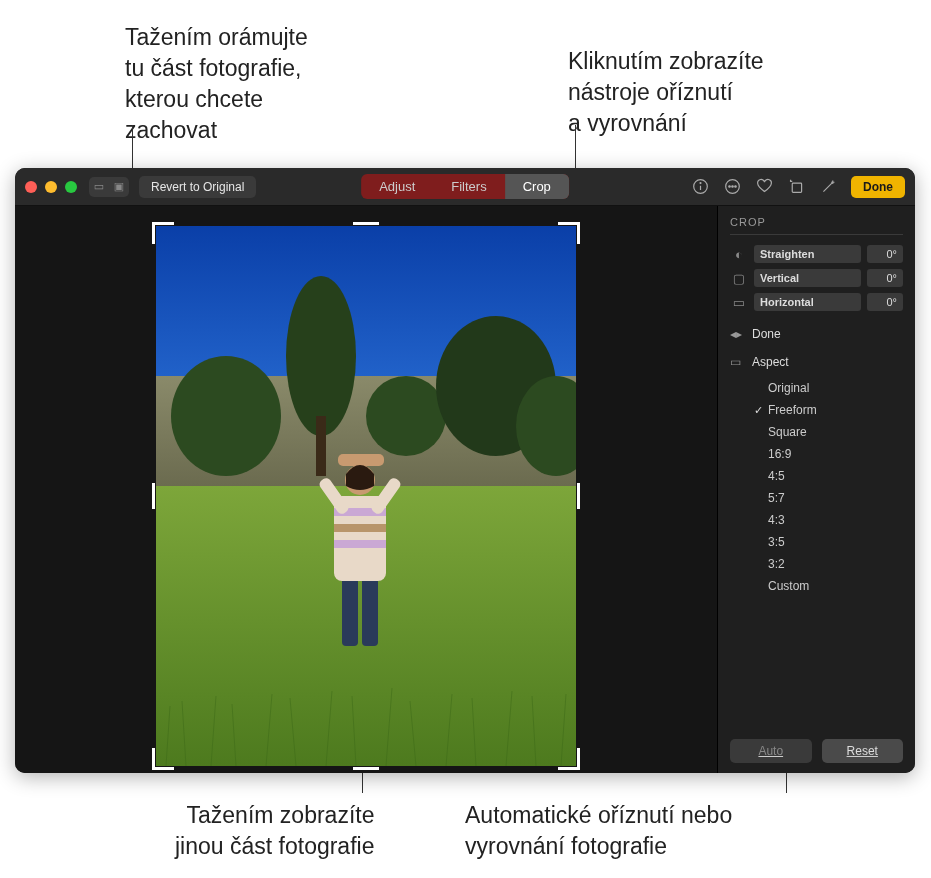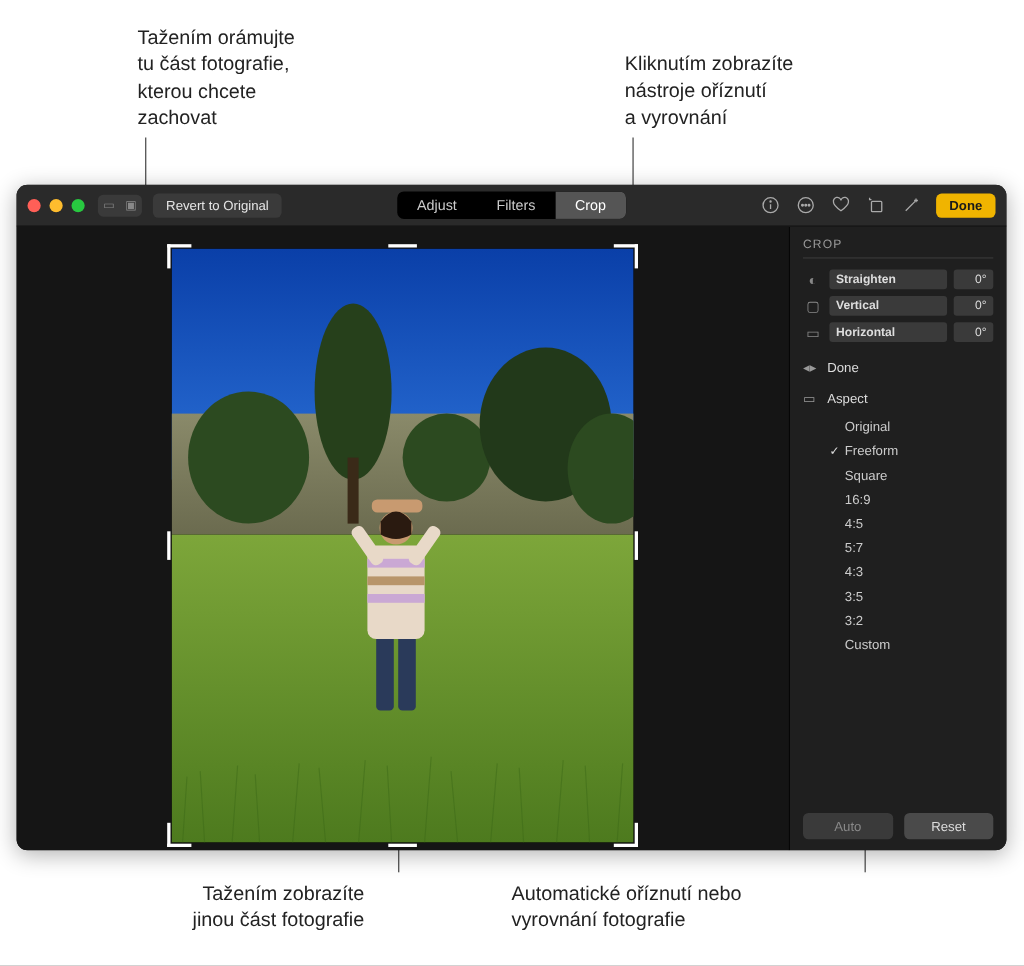--- a/index.html
+++ b/index.html
@@ -8,21 +8,21 @@
     background: #fff;
     width: 931px;
     height: 878px;
     position: relative;
     overflow: hidden;
   }
 
   
   .callout {
     position: absolute;
-    font-size: 18px;
+    font-size: 23px;
     line-height: 1.35;
     color: #222;
   }
   .callout-line {
     position: absolute;
     background: #333;
   }
 
   
   .app-window {
@@ -76,21 +76,21 @@
     padding: 4px 12px;
     font-size: 12px;
     cursor: pointer;
   }
 
   .tabs-center {
     position: absolute;
     left: 50%;
     transform: translateX(-50%);
     display: flex;
-    background: #000000;
+    background: #7f1d1d;
     border-radius: 6px;
     overflow: hidden;
   }
   .tabs-center .tab {
     padding: 5px 18px;
     color: #ccc;
     font-size: 13px;
     cursor: pointer;
     border: none;
     background: transparent;
@@ -239,20 +239,21 @@
   .aspect-check {
     width: 14px;
     font-size: 11px;
     color:#ddd;
   }
   .panel-footer {
     margin-top: auto;
     display:flex;
     gap: 10px;
     padding-top: 10px;
+    text-decoration: underline;
   }
   .footer-btn {
     flex:1;
     background:#3a3a3a;
     border:none;
     color:#888;
     padding: 5px 0;
     border-radius: 5px;
     font-size: 12px;
     cursor:pointer;

